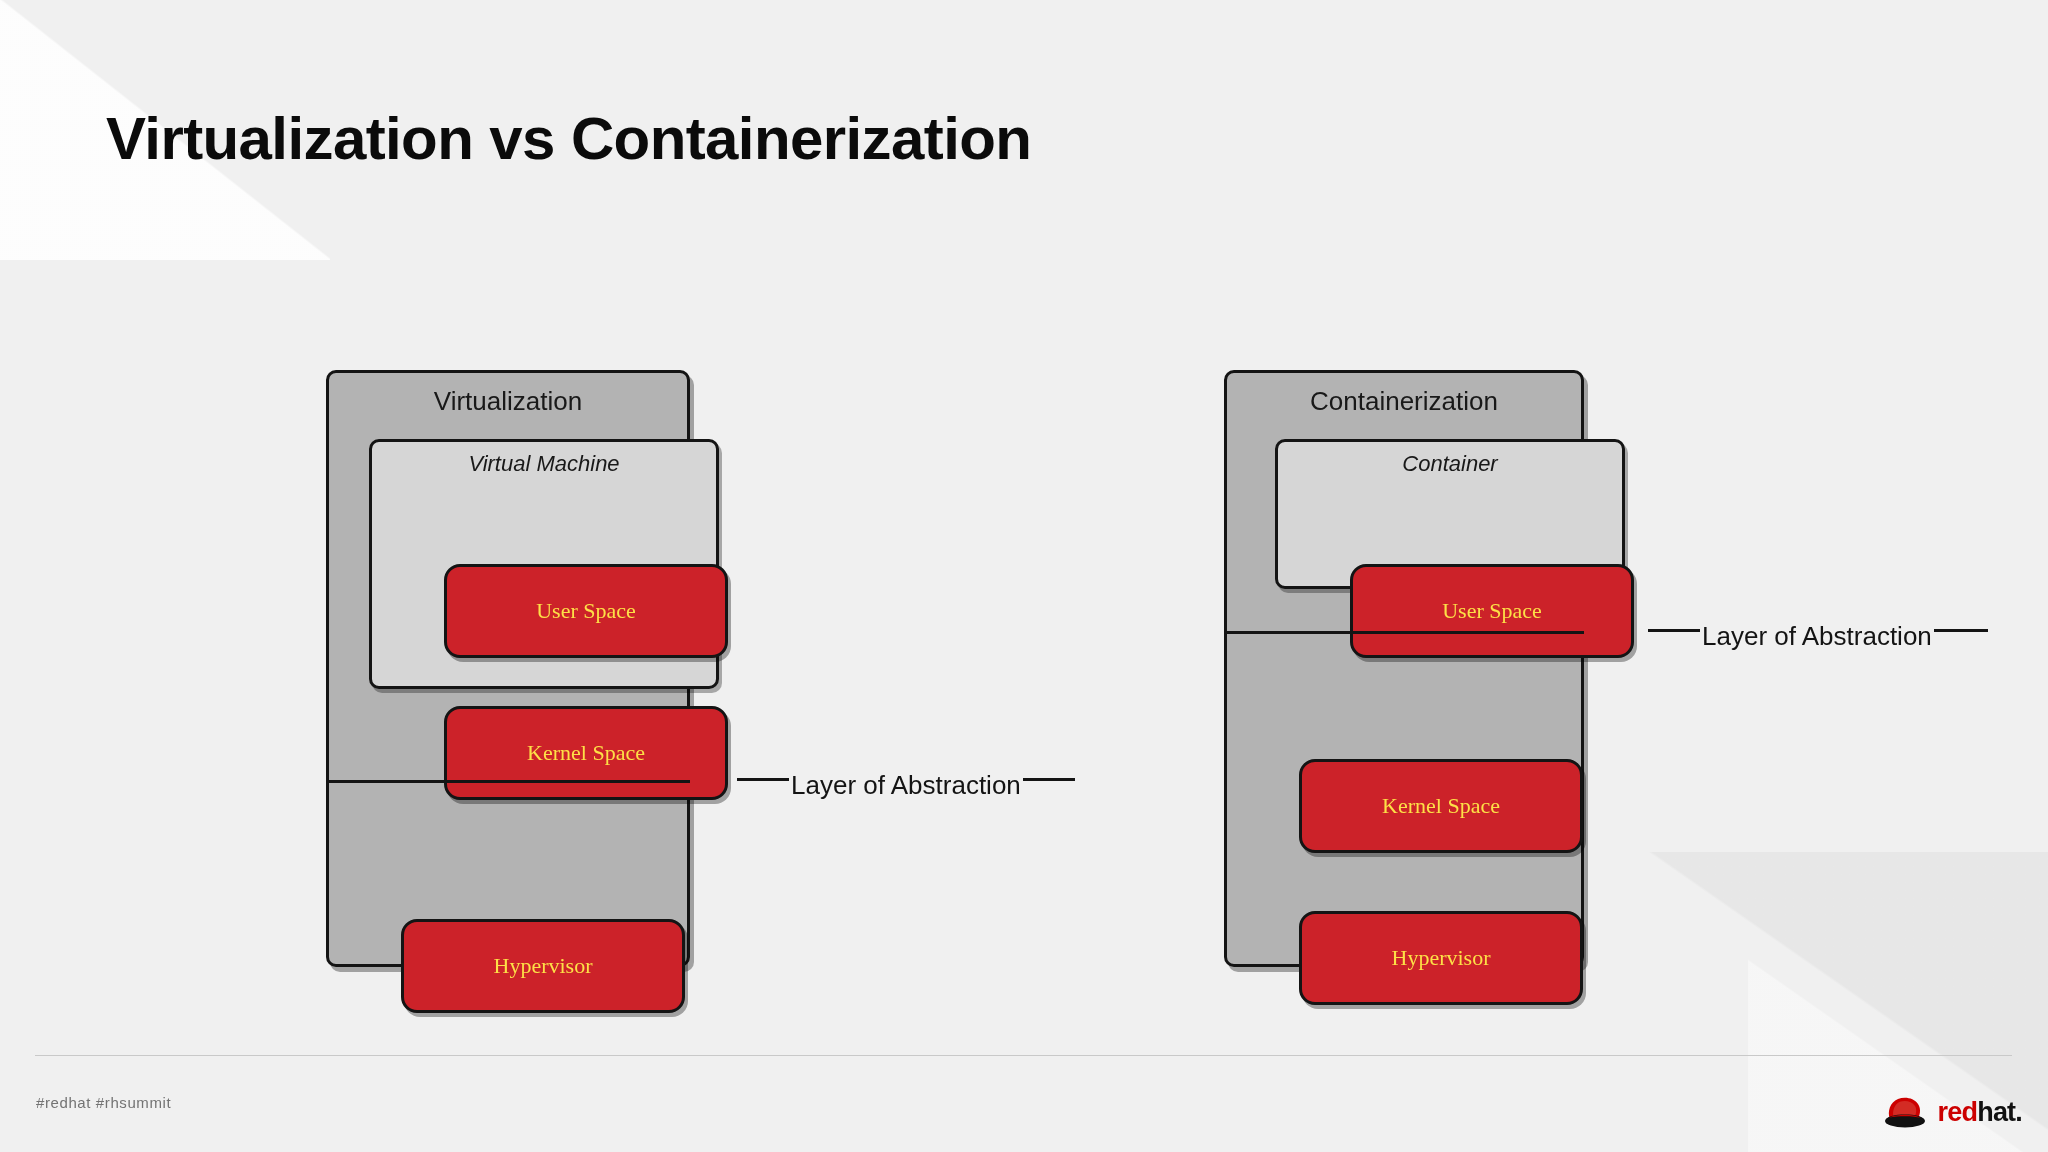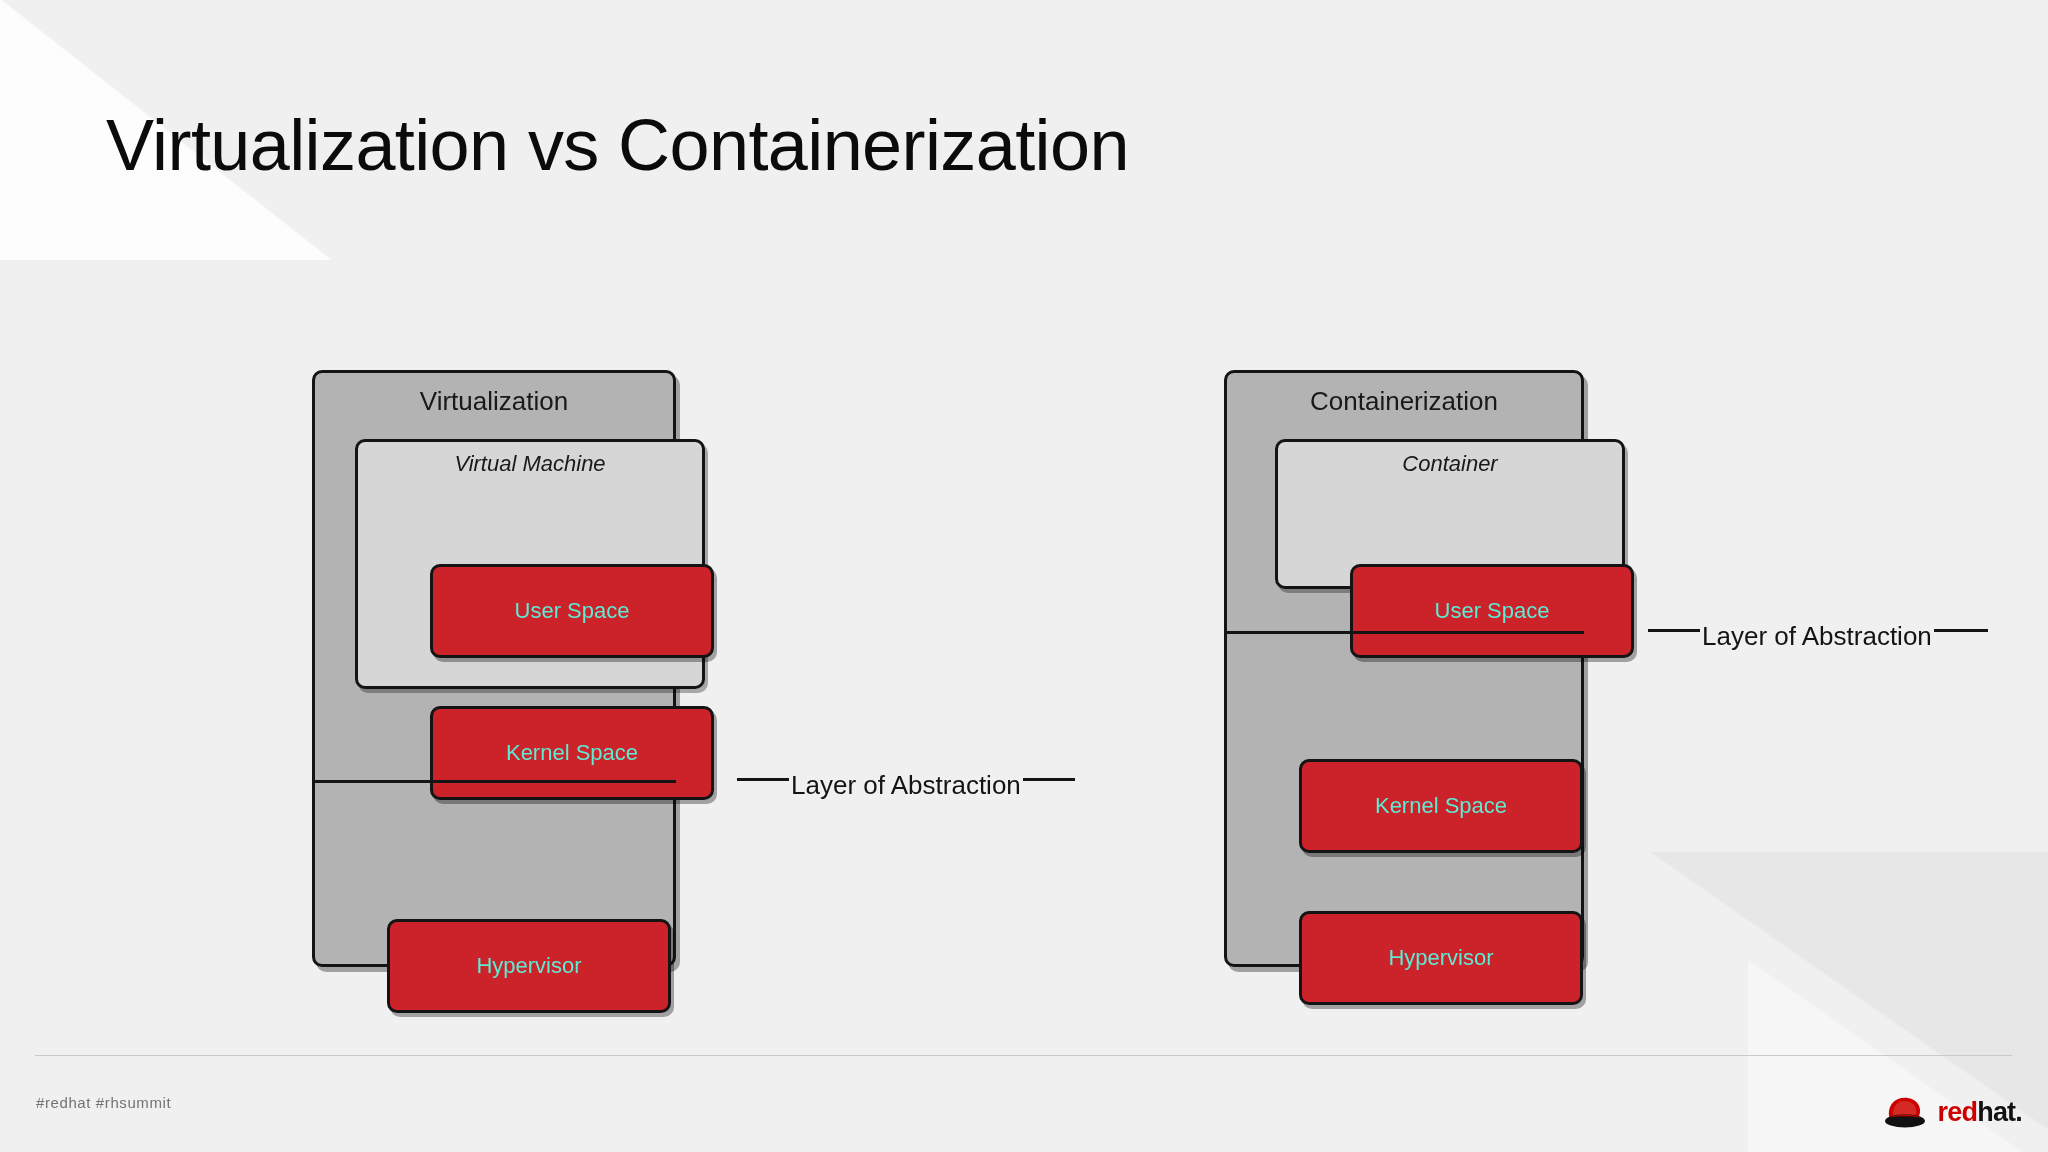--- a/index.html
+++ b/index.html
@@ -37,22 +37,22 @@
     width: 300px; height: 210px;
     background: linear-gradient(to bottom left, rgba(255,255,255,0) 54%, rgba(247,247,247,0.9) 54.5%);
     pointer-events: none;
   }
 
   
   #page-title {
     position: absolute;
     left: 106px;
     top: 104px;
-    font-size: 72px;
-    font-weight: normal;
+    font-size: 60px;
+    font-weight: bold;
     color: #0b0b0b;
     letter-spacing: -0.6px;
     white-space: nowrap;
   }
 
   
   #diagram-stage {
     position: absolute;
     inset: 0;
     pointer-events: none;
@@ -61,21 +61,21 @@
 
   
   .outer-panel {
     position: absolute;
     background: #b3b3b3;
     border: 3px solid #141414;
     border-radius: 10px;
     box-shadow: 4px 5px 0 rgba(0,0,0,0.33);
   }
   #panel-virtualization {
-    left: 312px;
+    left: 326px;
     top: 370px;
     width: 364px;
     height: 597px;
   }
   #panel-containerization {
     left: 1224px;
     top: 370px;
     width: 360px;
     height: 597px;
   }
@@ -117,27 +117,28 @@
     font-size: 22px;
     color: #191919;
     font-style: italic;
   }
 
   
   .red-block {
     position: absolute;
     background: #cc2229;
     border: 3px solid #141414;
-    border-radius: 10px;
+    border-radius: 16px;
     box-shadow: 3px 4px 0 rgba(0,0,0,0.33);
     display: flex;
     align-items: center;
     justify-content: center;
-    color: #5eead4;
+    color: #fde047;
     font-size: 22px;
+    font-family: Liberation Serif, serif;
   }
 
   
   #red-user-space-left  { left: 72px;  top: 122px; width: 284px; height: 94px; }
   #red-kernel-space-left{ left: 72px;  top: 264px; width: 284px; height: 94px; }
   #red-hypervisor-left  { left: 72px;  top: 546px; width: 284px; height: 94px; }
 
   
   #red-user-space-right  { left: 72px; top: 122px; width: 284px; height: 94px; }
   #red-kernel-space-right{ left: 72px; top: 386px; width: 284px; height: 94px; }

